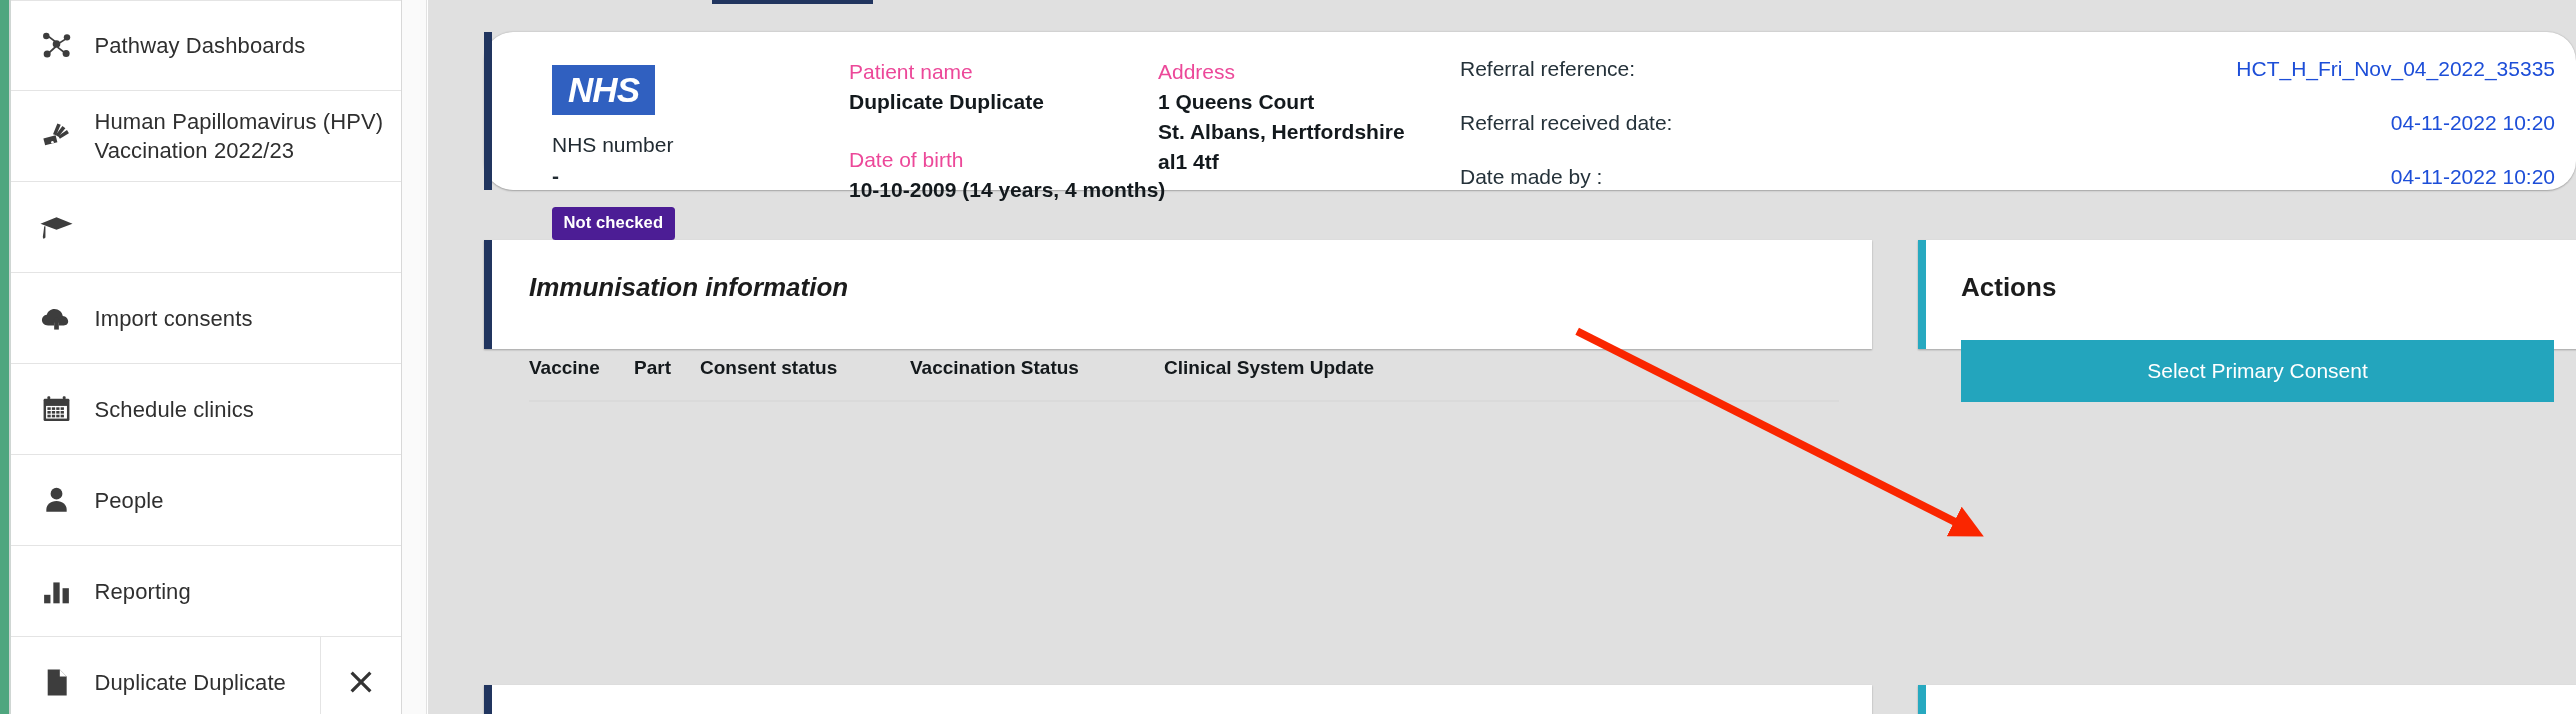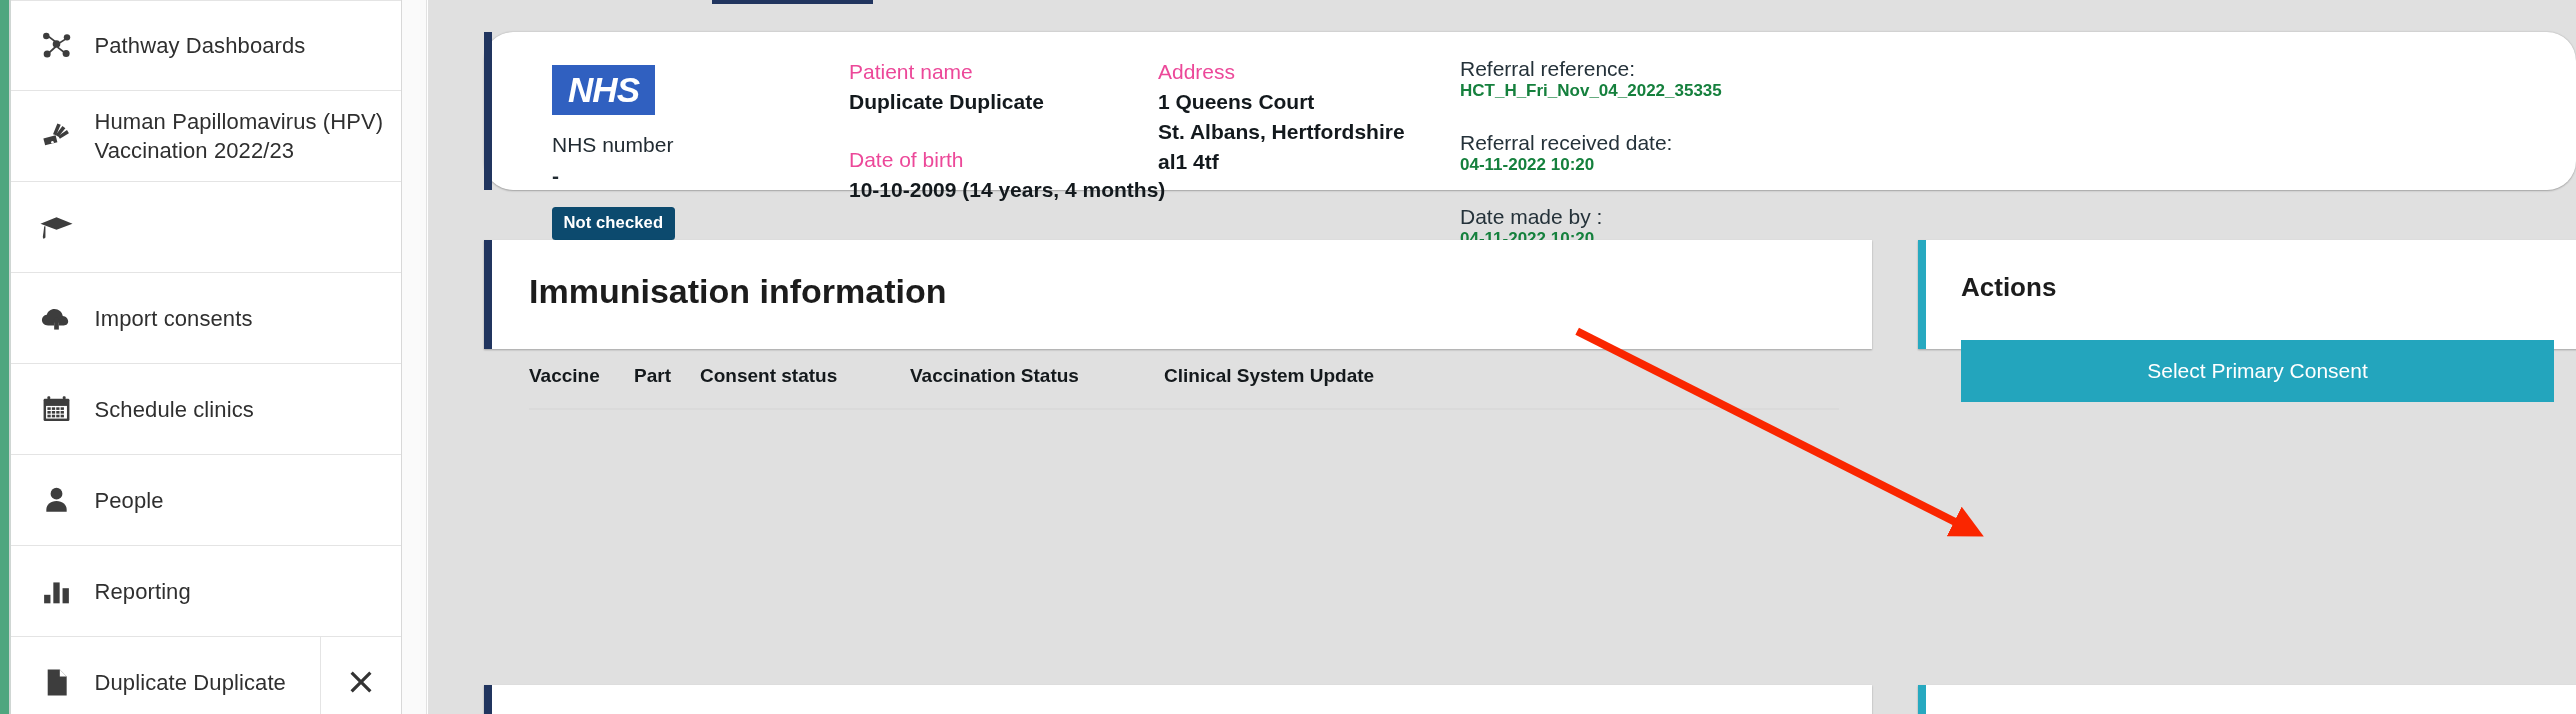--- a/index.html
+++ b/index.html
@@ -102,42 +102,42 @@
     display: flex; align-items: center; justify-content: center;
     color: #ffffff;
     font-family: "Liberation Sans", sans-serif;
     font-weight: bold; font-style: italic;
     font-size: 35px; letter-spacing: -0.9px;
   }
   .nhs-num-label { margin-top: 17.5px; font-size: 21px; color: #212b32; }
   .nhs-num-value { margin-top: 7px; font-size: 21px; color: #212b32; font-weight: bold; }
   .badge-grey {
     display: inline-block; margin-top: 19px;
-    background: #0c4a6e; color: #ffffff;
+    background: #4c1d95; color: #ffffff;
     font-size: 16.6px; font-weight: bold;
     padding: 6.1px 11.4px 7px; border-radius: 3.5px;
     letter-spacing: 0.1px;
   }
 
   .col-name { position: absolute; left: 357px; top: 24.5px; width: 350px; }
   .col-addr { position: absolute; left: 666px; top: 24.5px; width: 350px; }
   .field-label { font-size: 21px; color: #ec4899; line-height: 30px; }
   .field-value { font-size: 21px; color: #13191d; font-weight: bold; line-height: 30px; }
   .field-block { margin-bottom: 28px; }
   .addr-line { font-size: 21px; color: #13191d; font-weight: bold; line-height: 30px; }
 
   .col-referral { position: absolute; left: 968px; top: 24.5px; right: 21px; }
-  .ref-row { display: flex; justify-content: space-between; align-items: baseline; margin-bottom: 30px; flex-direction: column; }
+  .ref-row { display: flex; justify-content: space-between; align-items: baseline; margin-bottom: 30px; }
   .ref-label { font-size: 21px; color: #25323a; }
-  .ref-value { font-size: 17px; color: #15803d; font-weight: bold; }
+  .ref-value { font-size: 21px; color: #1d4ed8; font-weight: normal; }
 
   
   #immunisation-card { left: 56px; top: 240px; width: 1388px; height: 109px; }
   .imm-inner { position: absolute; left: 8px; right: 0; top: 0; bottom: 0; padding: 32px 33px 0 37px; }
-  .imm-title { font-size: 34px; color: #1c1c1c; }
+  .imm-title { font-size: 26px; color: #1c1c1c; font-style: italic; }
   .imm-table { margin-top: 54px; width: 100%; border-collapse: collapse; }
   .imm-table th {
     text-align: left; font-size: 19px; font-weight: bold; color: #14191c;
     padding: 0 0 21px 0; border-bottom: 2.6px solid #dadada;
   }
   .th-vaccine { width: 105px; }
   .th-part { width: 66px; }
   .th-consent { width: 210px; }
   .th-vacstatus { width: 254px; }
 

